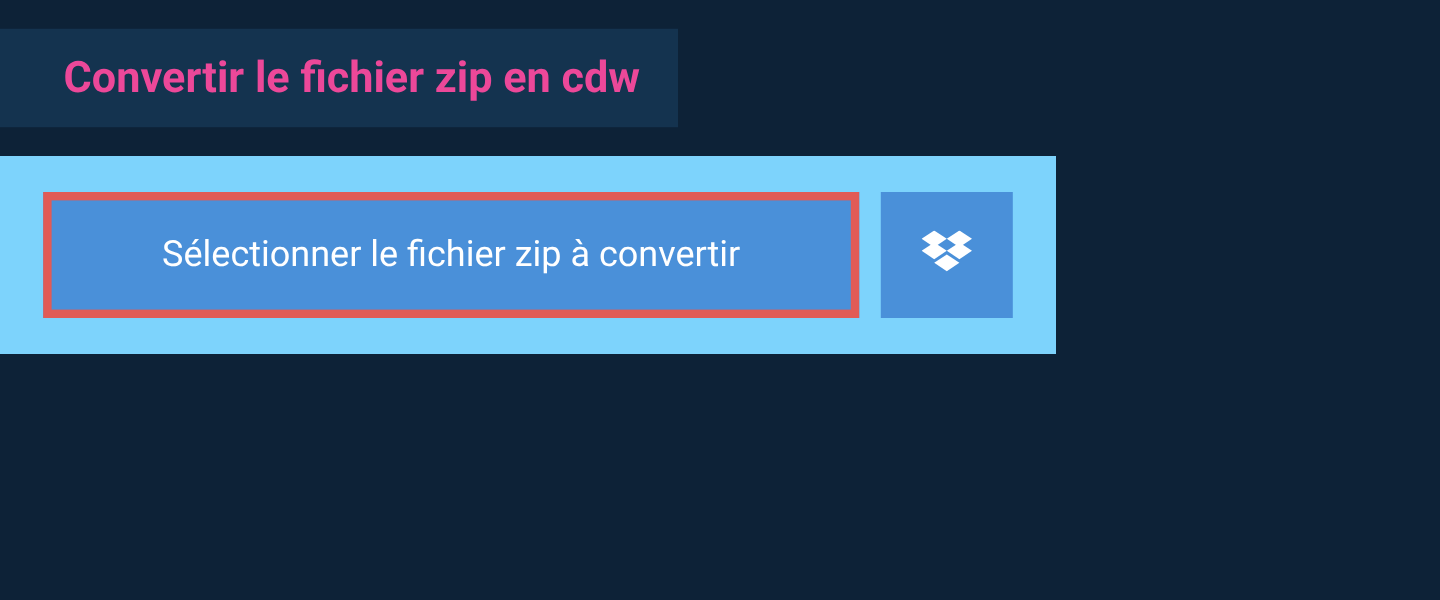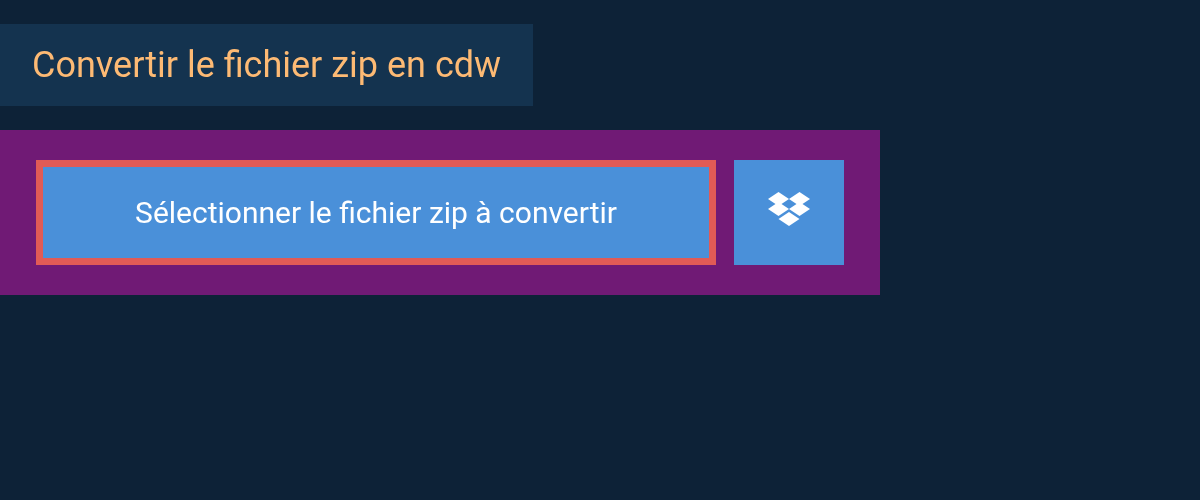--- a/index.html
+++ b/index.html
@@ -15,26 +15,27 @@
       position: relative;
     }
     .header-tab {
       background-color: #14334f;
       display: inline-block;
       padding: 20px 32px;
       margin-left: 0;
       margin-top: 24px;
     }
     .header-title {
-      color: #fdba74;
+      color: #ec4899;
       font-size: 36px;
-      font-weight: 400;
+      font-weight: 700;
+      margin-left: 21px;
     }
     .main-panel {
-      background-color: #701a75;
+      background-color: #7dd3fc;
       margin-top: 24px;
       padding: 30px 36px;
       width: 880px;
       display: flex;
       gap: 18px;
       align-items: stretch;
     }
     .select-button {
       flex: 1;
       background-color: #4a90d9;

